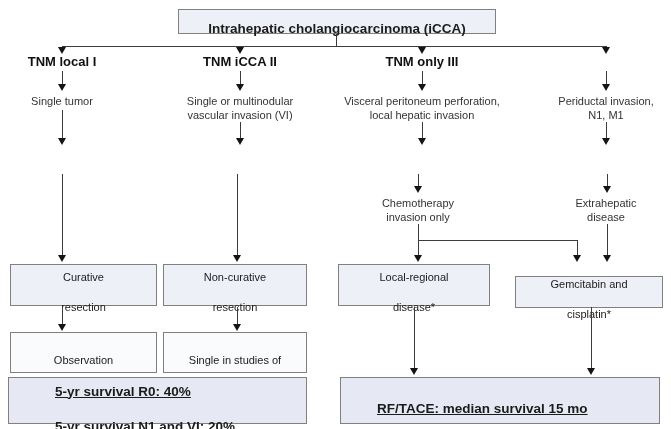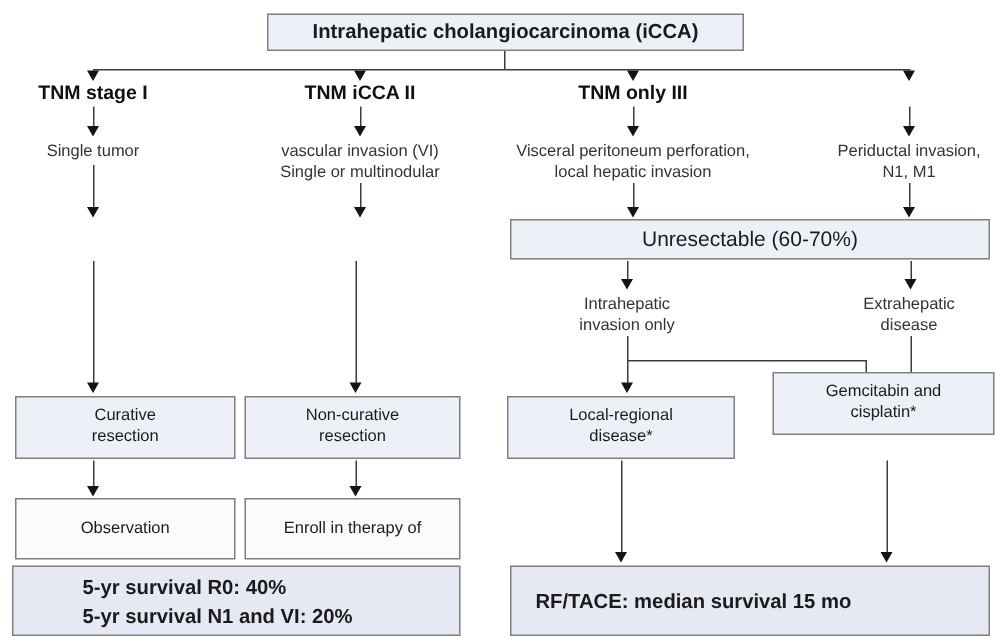--- a/index.html
+++ b/index.html
@@ -12,27 +12,27 @@
   }
   .box {
     position: absolute;
     background: var(--box-fill, #eef0f7);
     border: 1px solid var(--box-border, #808080);
     display: flex; flex-direction: column;
     align-items: center; justify-content: center;
     text-align: center; font-size: 11px; line-height: 1.25;
     color: #1b1b1b;
   }
-  .box span { display: block; }
+  .box span { display: block; margin-top: 16px; }
   .bold { font-weight: bold; }
   .fill-light { background: var(--light-fill, #fafbfd); }
   .fill-summary { background: var(--summary-fill, #e6e9f3); }
   .summary {
     align-items: flex-start; text-align: right;
-    font-weight: bold; font-size: 13.5px; line-height: 19px;
+    font-weight: bold; font-size: 13.5px; line-height: 19px; text-decoration: underline;
   }
   .stage-label {
     position: absolute; text-align: center;
     font-size: 13px; font-weight: bold; color: #101010;
   }
   .desc {
     position: absolute; text-align: center;
     font-size: 11px; color: #333333; line-height: 1.3;
   }
   .desc span { display: block; }
@@ -54,74 +54,71 @@
     <span>Intrahepatic cholangiocarcinoma (iCCA)</span>
   </div>
 
   <div class="vline" style="left:336px; top:34px; height:12px;"></div>
   <div class="hline" style="left:62px; top:46px; width:545px;"></div>
   <div class="ah" style="left:58px; top:47px;"></div>
   <div class="ah" style="left:236px; top:47px;"></div>
   <div class="ah" style="left:418px; top:47px;"></div>
   <div class="ah" style="left:602px; top:47px;"></div>
 
-  <div class="stage-label" style="left:2px; top:54px; width:120px;">TNM stage I</div>
+  <div class="stage-label" style="left:2px; top:54px; width:120px;">TNM local I</div>
   <div class="stage-label" style="left:180px; top:54px; width:120px;">TNM iCCA II</div>
   <div class="stage-label" style="left:362px; top:54px; width:120px;">TNM only III</div>
 
   <div class="vline" style="left:62px; top:71px; height:14px;"></div>
   <div class="ah" style="left:58px; top:84px;"></div>
   <div class="vline" style="left:240px; top:71px; height:14px;"></div>
   <div class="ah" style="left:236px; top:84px;"></div>
   <div class="vline" style="left:422px; top:71px; height:14px;"></div>
   <div class="ah" style="left:418px; top:84px;"></div>
   <div class="vline" style="left:606px; top:71px; height:14px;"></div>
   <div class="ah" style="left:602px; top:84px;"></div>
 
   <div class="desc" style="left:0px; top:94px; width:124px;">
     <span>Single tumor</span>
   </div>
   <div class="desc" style="left:155px; top:94px; width:170px;">
+    <span>Single or multinodular</span>
     <span>vascular invasion (VI)</span>
-    <span>Single or multinodular</span>
   </div>
   <div class="desc" style="left:330px; top:94px; width:184px;">
     <span>Visceral peritoneum perforation,</span>
     <span>local hepatic invasion</span>
   </div>
   <div class="desc" style="left:521px; top:94px; width:170px;">
     <span>Periductal invasion,</span>
     <span>N1, M1</span>
   </div>
 
   <div class="vline" style="left:62px; top:110px; height:30px;"></div>
   <div class="ah" style="left:58px; top:138px;"></div>
   <div class="vline" style="left:240px; top:122px; height:18px;"></div>
   <div class="ah" style="left:236px; top:138px;"></div>
   <div class="vline" style="left:422px; top:122px; height:18px;"></div>
   <div class="ah" style="left:418px; top:138px;"></div>
   <div class="vline" style="left:606px; top:122px; height:18px;"></div>
   <div class="ah" style="left:602px; top:138px;"></div>
 
-  <div class="box" style="left:340px; top:146px; width:320px; height:27px; font-size:14px;">
-    <span>Unresectable (60-70%)</span>
-  </div>
 
   <div class="vline" style="left:62px; top:174px; height:82px;"></div>
   <div class="ah" style="left:58px; top:255px;"></div>
   <div class="vline" style="left:237px; top:174px; height:82px;"></div>
   <div class="ah" style="left:233px; top:255px;"></div>
 
   <div class="vline" style="left:418px; top:174px; height:14px;"></div>
   <div class="ah" style="left:414px; top:186px;"></div>
   <div class="vline" style="left:607px; top:174px; height:14px;"></div>
   <div class="ah" style="left:603px; top:186px;"></div>
 
   <div class="desc" style="left:348px; top:196px; width:140px;">
-    <span>Intrahepatic</span>
+    <span>Chemotherapy</span>
     <span>invasion only</span>
   </div>
   <div class="desc" style="left:536px; top:196px; width:140px;">
     <span>Extrahepatic</span>
     <span>disease</span>
   </div>
 
   <div class="vline" style="left:418px; top:224px; height:32px;"></div>
   <div class="hline" style="left:418px; top:240px; width:160px;"></div>
   <div class="vline" style="left:577px; top:240px; height:16px;"></div>
@@ -136,43 +133,43 @@
     <span>resection</span>
   </div>
   <div class="box" style="left:163px; top:264px; width:144px; height:42px;">
     <span>Non-curative</span>
     <span>resection</span>
   </div>
   <div class="box" style="left:338px; top:264px; width:152px; height:42px;">
     <span>Local-regional</span>
     <span>disease*</span>
   </div>
-  <div class="box" style="left:515px; top:248px; width:148px; height:42px;">
+  <div class="box" style="left:515px; top:276px; width:148px; height:32px;">
     <span>Gemcitabin and</span>
     <span>cisplatin*</span>
   </div>
 
   <div class="vline" style="left:62px; top:307px; height:18px;"></div>
   <div class="ah" style="left:58px; top:324px;"></div>
   <div class="vline" style="left:237px; top:307px; height:18px;"></div>
   <div class="ah" style="left:233px; top:324px;"></div>
 
   <div class="vline" style="left:414px; top:307px; height:62px;"></div>
   <div class="ah" style="left:410px; top:368px;"></div>
   <div class="vline" style="left:591px; top:307px; height:62px;"></div>
   <div class="ah" style="left:587px; top:368px;"></div>
 
   <div class="box fill-light" style="left:10px; top:332px; width:147px; height:41px;">
     <span>Observation</span>
   </div>
   <div class="box fill-light" style="left:163px; top:332px; width:144px; height:41px;">
-    <span>Enroll in therapy of</span>
+    <span>Single in studies of</span>
   </div>
 
   <div class="box fill-summary summary" style="left:8px; top:377px; width:299px; height:47px; padding-left:46px;">
     <span>5-yr survival R0: 40%</span>
     <span>5-yr survival N1 and VI: 20%</span>
   </div>
-  <div class="box fill-summary summary" style="left:340px; top:377px; width:320px; height:47px; padding-left:16px;">
+  <div class="box fill-summary summary" style="left:340px; top:377px; width:320px; height:47px; padding-left:36px;">
     <span>RF/TACE: median survival 15 mo</span>
   </div>
 
 </div>
 
 </body></html>

